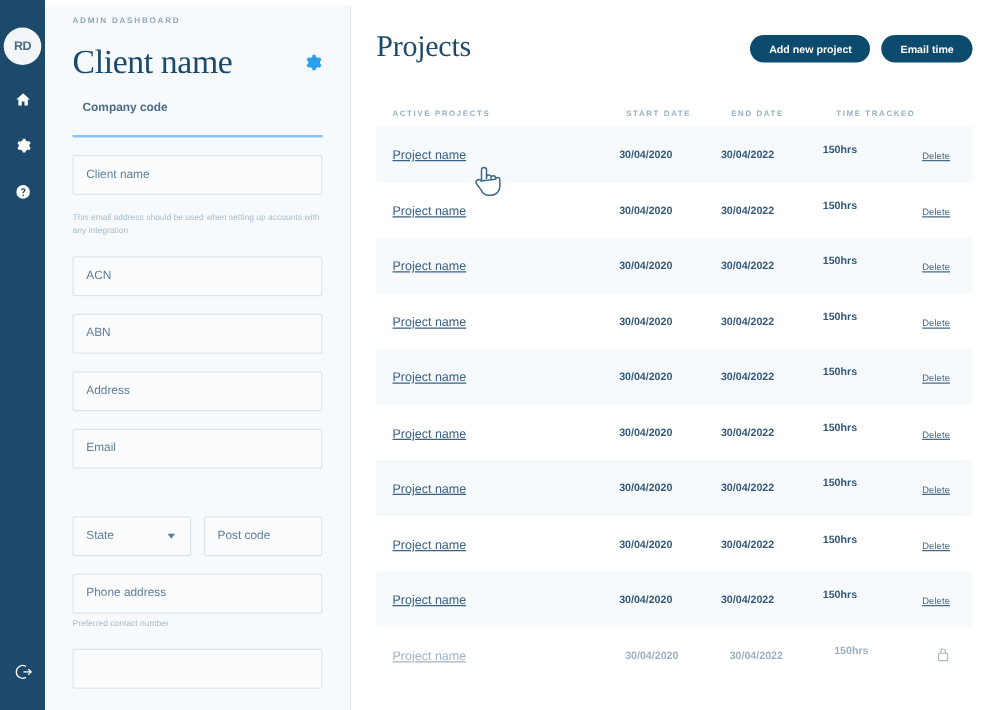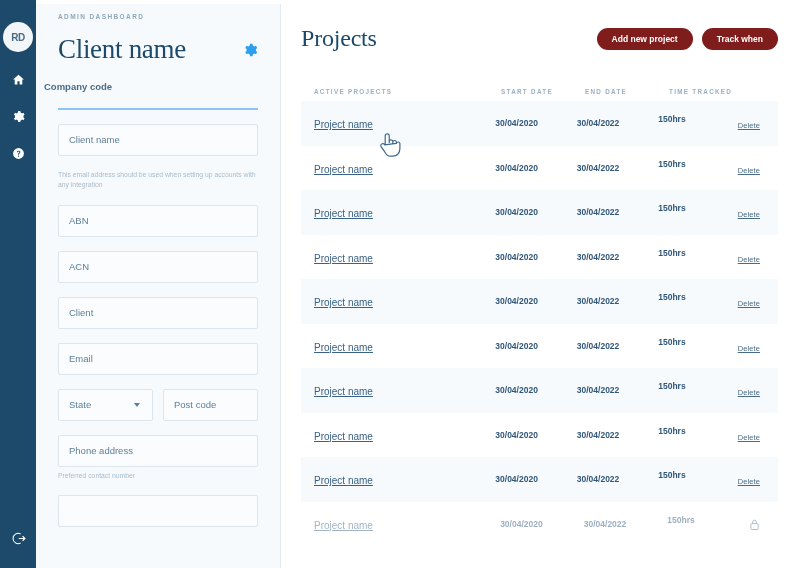--- a/index.html
+++ b/index.html
@@ -83,21 +83,21 @@
   }
   #client-title {
     font-family: "Liberation Serif", serif;
     font-size: 27px;
     color: #1d4a6b;
     letter-spacing: -0.3px;
   }
   #settings-gear { width: 16px; height: 16px; }
 
   #company-code-label {
-    margin: 16px 0 0 8px;
+    margin: 16px 0 0 30px;
     font-size: 9.5px;
     font-weight: bold;
     color: #4a6b86;
   }
   #company-code-underline {
     margin: 16px 22px 0 22px;
     height: 1.5px;
     background: #89c4f4;
   }
 
@@ -118,21 +118,21 @@
     margin: 4px 0 0 0;
     font-size: 6.8px;
     line-height: 1.55;
     color: #a8bccb;
   }
   .field-row {
     margin: 14px 22px 0 22px;
     display: flex;
     gap: 10px;
   }
-  .field-row .field-half { flex: 1; }
+  .field-row .field-half { flex: 1; margin-top: 24px; }
   .select-field {
     justify-content: space-between;
   }
   .caret {
     width: 0; height: 0;
     border-left: 3.5px solid transparent;
     border-right: 3.5px solid transparent;
     border-top: 4px solid #5d7f99;
     margin-right: 2px;
   }
@@ -153,21 +153,21 @@
     padding-top: 25px;
   }
   #projects-title {
     font-family: "Liberation Serif", serif;
     font-size: 24px;
     color: #1d4a6b;
     letter-spacing: -0.2px;
   }
   #header-actions { display: flex; gap: 9px; }
   .pill-btn {
-    background: #7f1d1d;
+    background: #0c4a6e;
     color: #ffffff;
     border: none;
     border-radius: 14px;
     height: 22px;
     padding: 0 15px;
     font-size: 8.5px;
     font-weight: bold;
     font-family: "Liberation Sans", sans-serif;
     cursor: pointer;
     white-space: nowrap;
@@ -309,33 +309,33 @@
       <span>Client name</span>
     </div>
   </div>
 
   <div class="field-wrap">
     <div class="field-hint">This email address should be used when setting up accounts with any integration</div>
   </div>
 
   <div class="field-wrap">
     <div class="field">
+      <span>ACN</span>
+    </div>
+  </div>
+
+  <div class="field-wrap">
+    <div class="field">
       <span>ABN</span>
     </div>
   </div>
 
   <div class="field-wrap">
     <div class="field">
-      <span>ACN</span>
-    </div>
-  </div>
-
-  <div class="field-wrap">
-    <div class="field">
-      <span>Client</span>
+      <span>Address</span>
     </div>
   </div>
 
   <div class="field-wrap">
     <div class="field">
       <span>Email</span>
     </div>
   </div>
 
   <div class="field-row">
@@ -360,21 +360,21 @@
   </div>
 
 </div>
 
 <div id="main">
 
   <div id="main-header">
     <div id="projects-title">Projects</div>
     <div id="header-actions">
       <button class="pill-btn">Add new project</button>
-      <button class="pill-btn">Track when</button>
+      <button class="pill-btn">Email time</button>
     </div>
   </div>
 
   <div id="projects-table">
     <div class="t-row t-head">
       <div class="c-name">ACTIVE PROJECTS</div>
       <div class="c-start">START DATE</div>
       <div class="c-end">END DATE</div>
       <div class="c-time">TIME TRACKED</div>
       <div class="c-action"></div>

